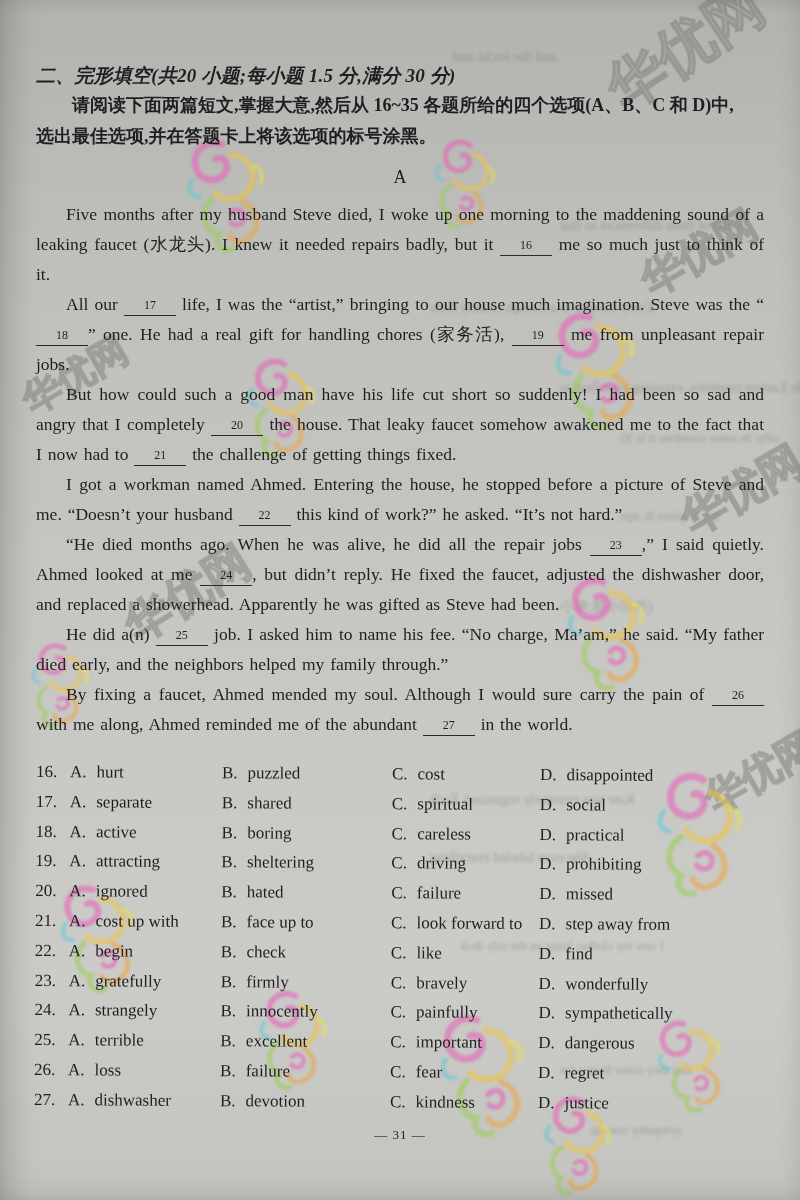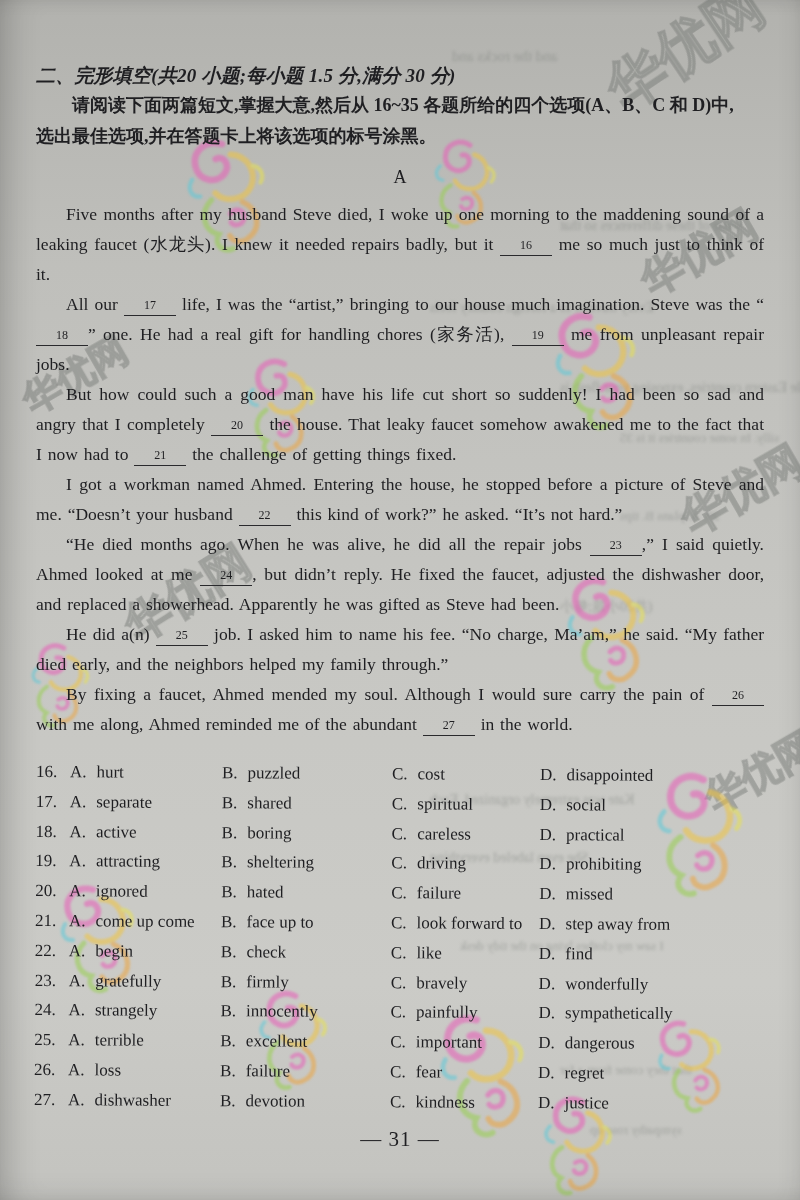--- a/index.html
+++ b/index.html
@@ -27,21 +27,21 @@
   .blank{
     display:inline-block;min-width:52px;text-align:center;text-indent:0;
     border-bottom:1.4px solid #2a2a2d;line-height:19px;font-size:12px;
     transform:translateY(-1px);
   }
   .options{margin-top:23px;transform:rotate(.35deg);transform-origin:0 0;}
   .opt-row{display:grid;grid-template-columns:34px 152px 170px 148px auto;height:29.8px;align-items:baseline;font-size:17px;}
   .opt-num{white-space:nowrap;}
   .opt-letter{margin-right:10px;}
   .opt-cell{white-space:nowrap;overflow:visible;}
-  .footer{text-align:center;font-size:21px;margin-top:7px;letter-spacing:1px;}
+  .footer{text-align:center;font-size:13px;margin-top:7px;letter-spacing:1px;}
   
   .stamp{position:absolute;filter:blur(1px);opacity:.55;}
   
   .gwm{
     position:absolute;font-weight:700;line-height:1;white-space:nowrap;
     color:rgba(158,160,156,.16);
     -webkit-text-stroke:1.6px rgba(106,108,104,.38);
     font-family:"Liberation Sans","DejaVu Sans",sans-serif;
     filter:blur(.4px);
   }
@@ -178,21 +178,21 @@
         </div>
         <div class="opt-row">
           <span class="opt-num">20.</span>
           <span class="opt-cell"><span class="opt-letter">A.</span><span class="opt-text">ignored</span></span>
           <span class="opt-cell"><span class="opt-letter">B.</span><span class="opt-text">hated</span></span>
           <span class="opt-cell"><span class="opt-letter">C.</span><span class="opt-text">failure</span></span>
           <span class="opt-cell"><span class="opt-letter">D.</span><span class="opt-text">missed</span></span>
         </div>
         <div class="opt-row">
           <span class="opt-num">21.</span>
-          <span class="opt-cell"><span class="opt-letter">A.</span><span class="opt-text">come up come</span></span>
+          <span class="opt-cell"><span class="opt-letter">A.</span><span class="opt-text">cost up with</span></span>
           <span class="opt-cell"><span class="opt-letter">B.</span><span class="opt-text">face up to</span></span>
           <span class="opt-cell"><span class="opt-letter">C.</span><span class="opt-text">look forward to</span></span>
           <span class="opt-cell"><span class="opt-letter">D.</span><span class="opt-text">step away from</span></span>
         </div>
         <div class="opt-row">
           <span class="opt-num">22.</span>
           <span class="opt-cell"><span class="opt-letter">A.</span><span class="opt-text">begin</span></span>
           <span class="opt-cell"><span class="opt-letter">B.</span><span class="opt-text">check</span></span>
           <span class="opt-cell"><span class="opt-letter">C.</span><span class="opt-text">like</span></span>
           <span class="opt-cell"><span class="opt-letter">D.</span><span class="opt-text">find</span></span>

